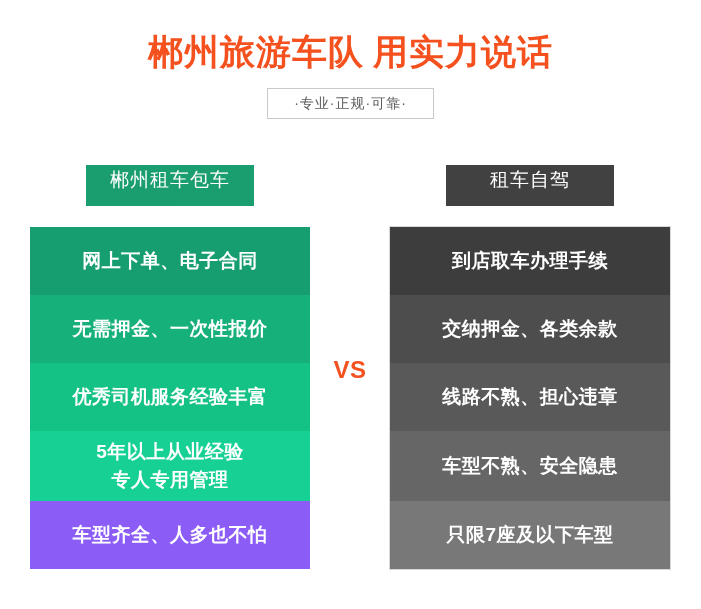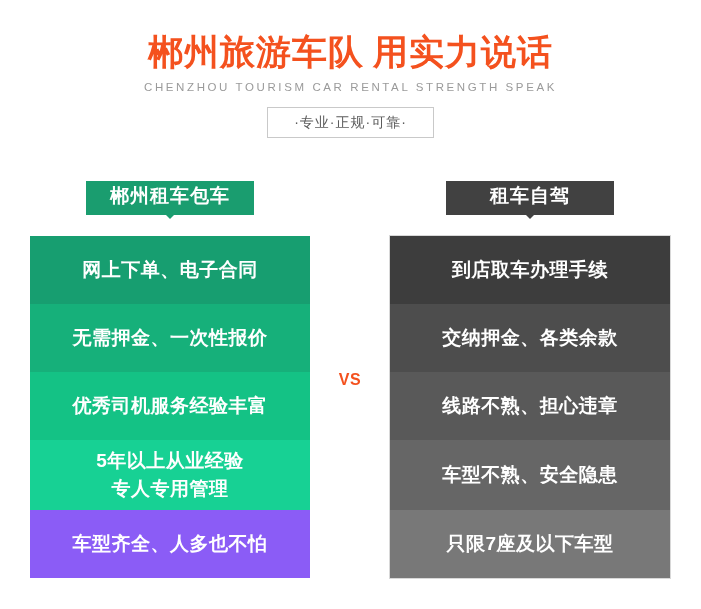--- a/index.html
+++ b/index.html
@@ -68,28 +68,28 @@
   .col {
     position: absolute;
     top: 0;
     width: 280px;
   }
   .col-left  { left: 30px; }
   .col-right { left: 390px; }
 
   .tab {
     position: relative;
-    margin: 18px auto 0 auto;
+    margin: 2px auto 0 auto;
     width: 168px;
-    height: 34px;
+    height: 41px;
     line-height: 29px;
     text-align: center;
     color: #ffffff;
     font-size: 19px;
-    font-weight: bold;
+    font-weight: normal;
     letter-spacing: 1px;
     white-space: nowrap;
   }
   .tab::after {
     content: "";
     position: absolute;
     left: 50%;
     margin-left: -9px;
     top: 29px;
     width: 0;
@@ -123,44 +123,43 @@
     line-height: 1.45;
     box-sizing: border-box;
     padding: 0 6px;
     white-space: pre-line;
   }
   .row-h1 { height: 68px; }
   .row-h2 { height: 70px; }
 
   .vs {
     position: absolute;
-    top: 12px;
+    top: 2px;
     left: 310px;
     width: 80px;
     height: 410px;
     display: flex;
     align-items: center;
     justify-content: center;
     color: #f4511e;
-    font-size: 16px;
+    font-size: 24px;
     font-weight: bold;
     letter-spacing: 0.5px;
   }
 </style>
 <style>
     .tab-green::after { border-top-color: #1a9d6f; }
     .tab-dark::after  { border-top-color: #414141; }
   </style></head>
 <body>
 
 <div class="header">
   <div class="main-title" style="color: rgb(244, 81, 30);">
     <span>郴州旅游车队</span><span class="title-gap"></span><span>用实力说话</span>
   </div>
-  <div class="sub-title" style="color: rgb(154, 154, 154);">CHENZHOU TOURISM CAR RENTAL STRENGTH SPEAK</div>
   <div class="badge-wrap">
     <div class="badge">·专业·正规·可靠·</div>
   </div>
 </div>
 
 <div class="compare">
 
   <div class="col col-left">
     <div class="tab tab-green" style="background: rgb(26, 157, 111); color: rgb(255, 255, 255);">郴州租车包车</div>
     <div class="panel panel-left">

